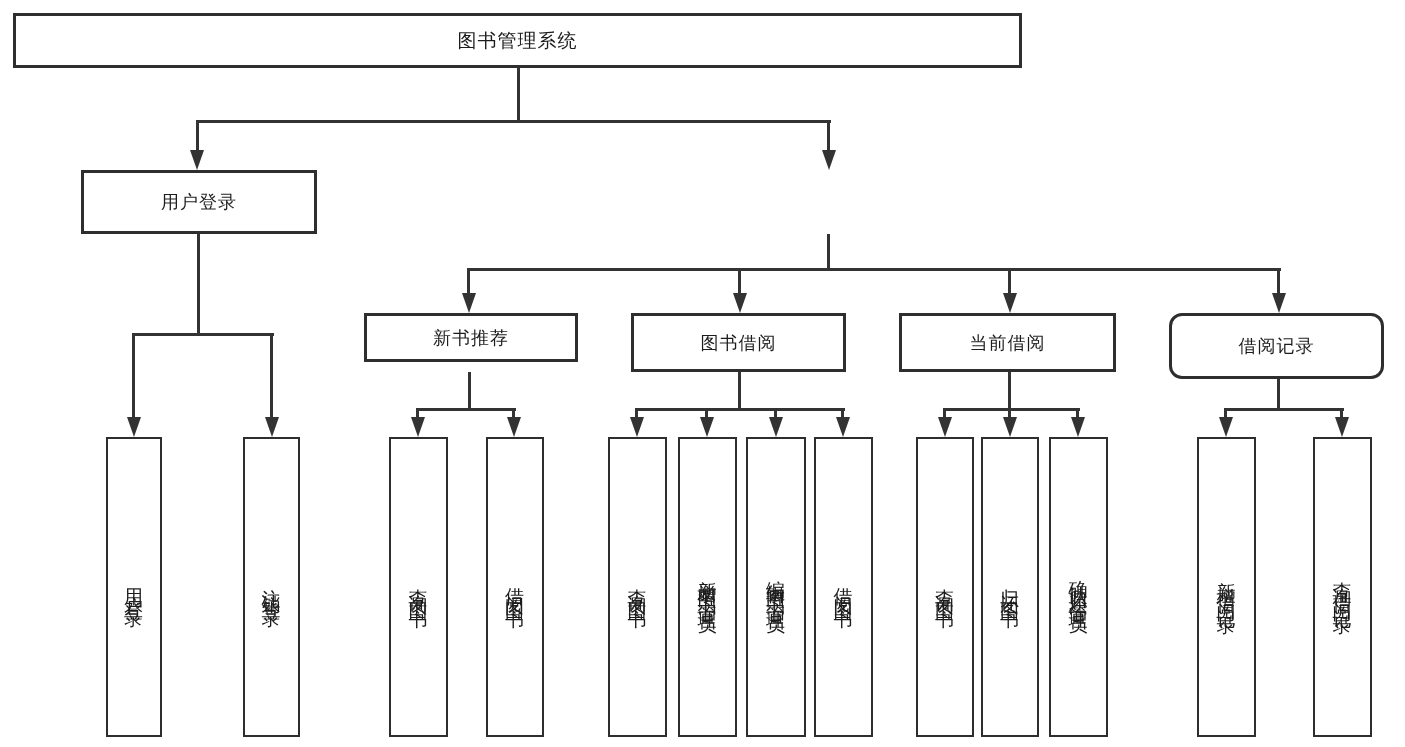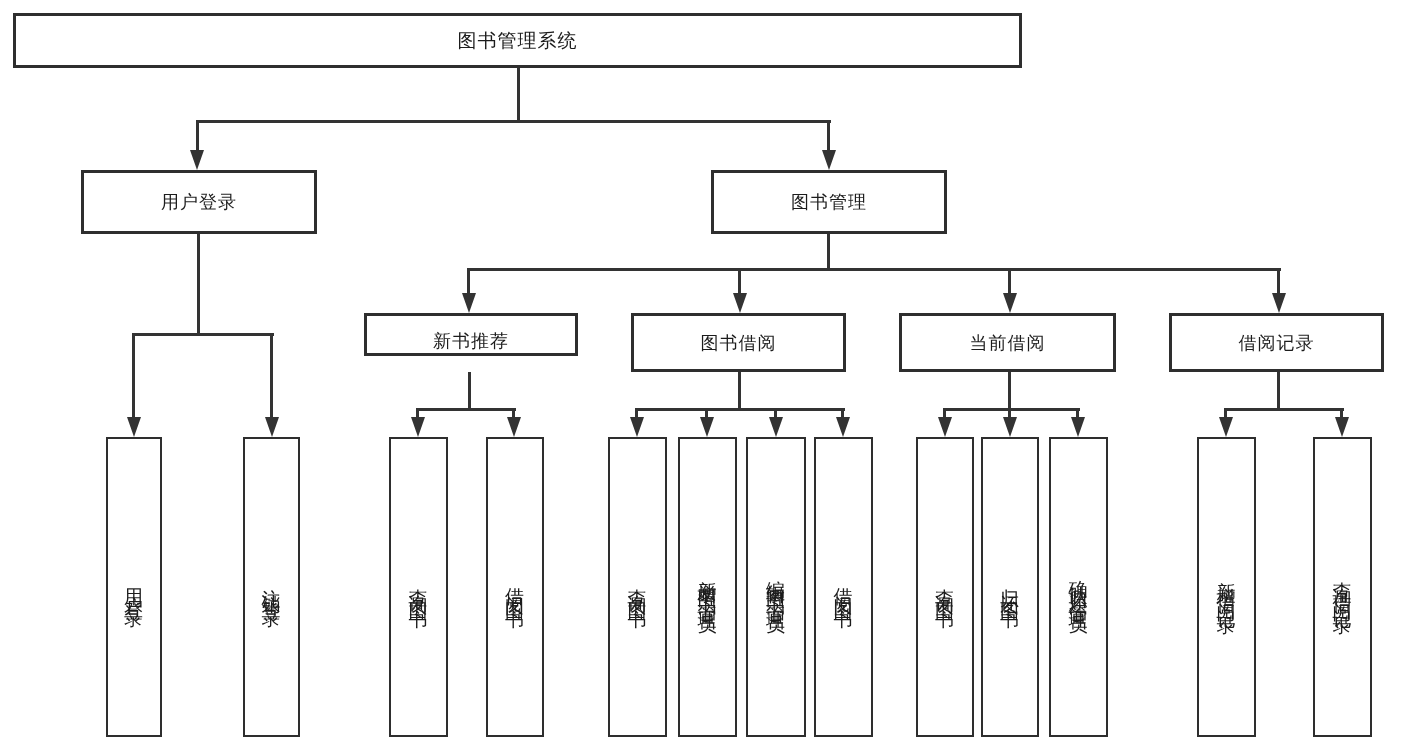--- a/index.html
+++ b/index.html
@@ -48,52 +48,49 @@
   <div class="vline" style="left:517px; top:68px; height:54px;"></div>
   <div class="hline" style="left:196px; top:120px; width:635px;"></div>
   <div class="vline" style="left:196px; top:120px; height:33px;"></div>
   <div class="tri" style="left:197px; top:150px;"></div>
   <div class="vline" style="left:827px; top:120px; height:33px;"></div>
   <div class="tri" style="left:829px; top:150px;"></div>
 
   <div class="box" style="left:81px; top:170px; width:236px; height:64px;">
     <span>用户登录</span>
   </div>
-  <div class="box" style="left:711px; top:170px; width:236px; height:64px;">
-    <span>图书管理</span>
-  </div>
 
   <div class="vline" style="left:197px; top:234px; height:101px;"></div>
   <div class="hline" style="left:133px; top:333px; width:141px;"></div>
   <div class="vline" style="left:132px; top:333px; height:86px;"></div>
   <div class="tri" style="left:134px; top:417px;"></div>
   <div class="vline" style="left:270px; top:333px; height:86px;"></div>
   <div class="tri" style="left:272px; top:417px;"></div>
 
   <div class="vline" style="left:827px; top:234px; height:36px;"></div>
   <div class="hline" style="left:468px; top:268px; width:813px;"></div>
   <div class="vline" style="left:467px; top:268px; height:27px;"></div>
   <div class="tri" style="left:469px; top:293px;"></div>
   <div class="vline" style="left:738px; top:268px; height:27px;"></div>
   <div class="tri" style="left:740px; top:293px;"></div>
   <div class="vline" style="left:1008px; top:268px; height:27px;"></div>
   <div class="tri" style="left:1010px; top:293px;"></div>
   <div class="vline" style="left:1277px; top:268px; height:27px;"></div>
   <div class="tri" style="left:1279px; top:293px;"></div>
 
-  <div class="box" style="left:364px; top:313px; width:214px; height:43px;align-items:flex-end;">
+  <div class="box" style="left:364px; top:313px; width:214px; height:49px;">
     <span>新书推荐</span>
   </div>
   <div class="box" style="left:899px; top:313px; width:217px; height:59px;">
     <span>当前借阅</span>
   </div>
   <div class="box" style="left:631px; top:313px; width:215px; height:59px;">
     <span>图书借阅</span>
   </div>
-  <div class="box" style="left:1169px; top:313px; width:215px; height:59px;">
+  <div class="box" style="left:1169px; top:313px; width:215px; height:66px;border-radius:13px;">
     <span>借阅记录</span>
   </div>
 
   <div class="vline" style="left:468px; top:372px; height:38px;"></div>
   <div class="hline" style="left:417px; top:408px; width:99px;"></div>
   <div class="vline" style="left:416px; top:408px; height:11px;"></div>
   <div class="tri" style="left:418px; top:417px;"></div>
   <div class="vline" style="left:512px; top:408px; height:11px;"></div>
   <div class="tri" style="left:514px; top:417px;"></div>
 

